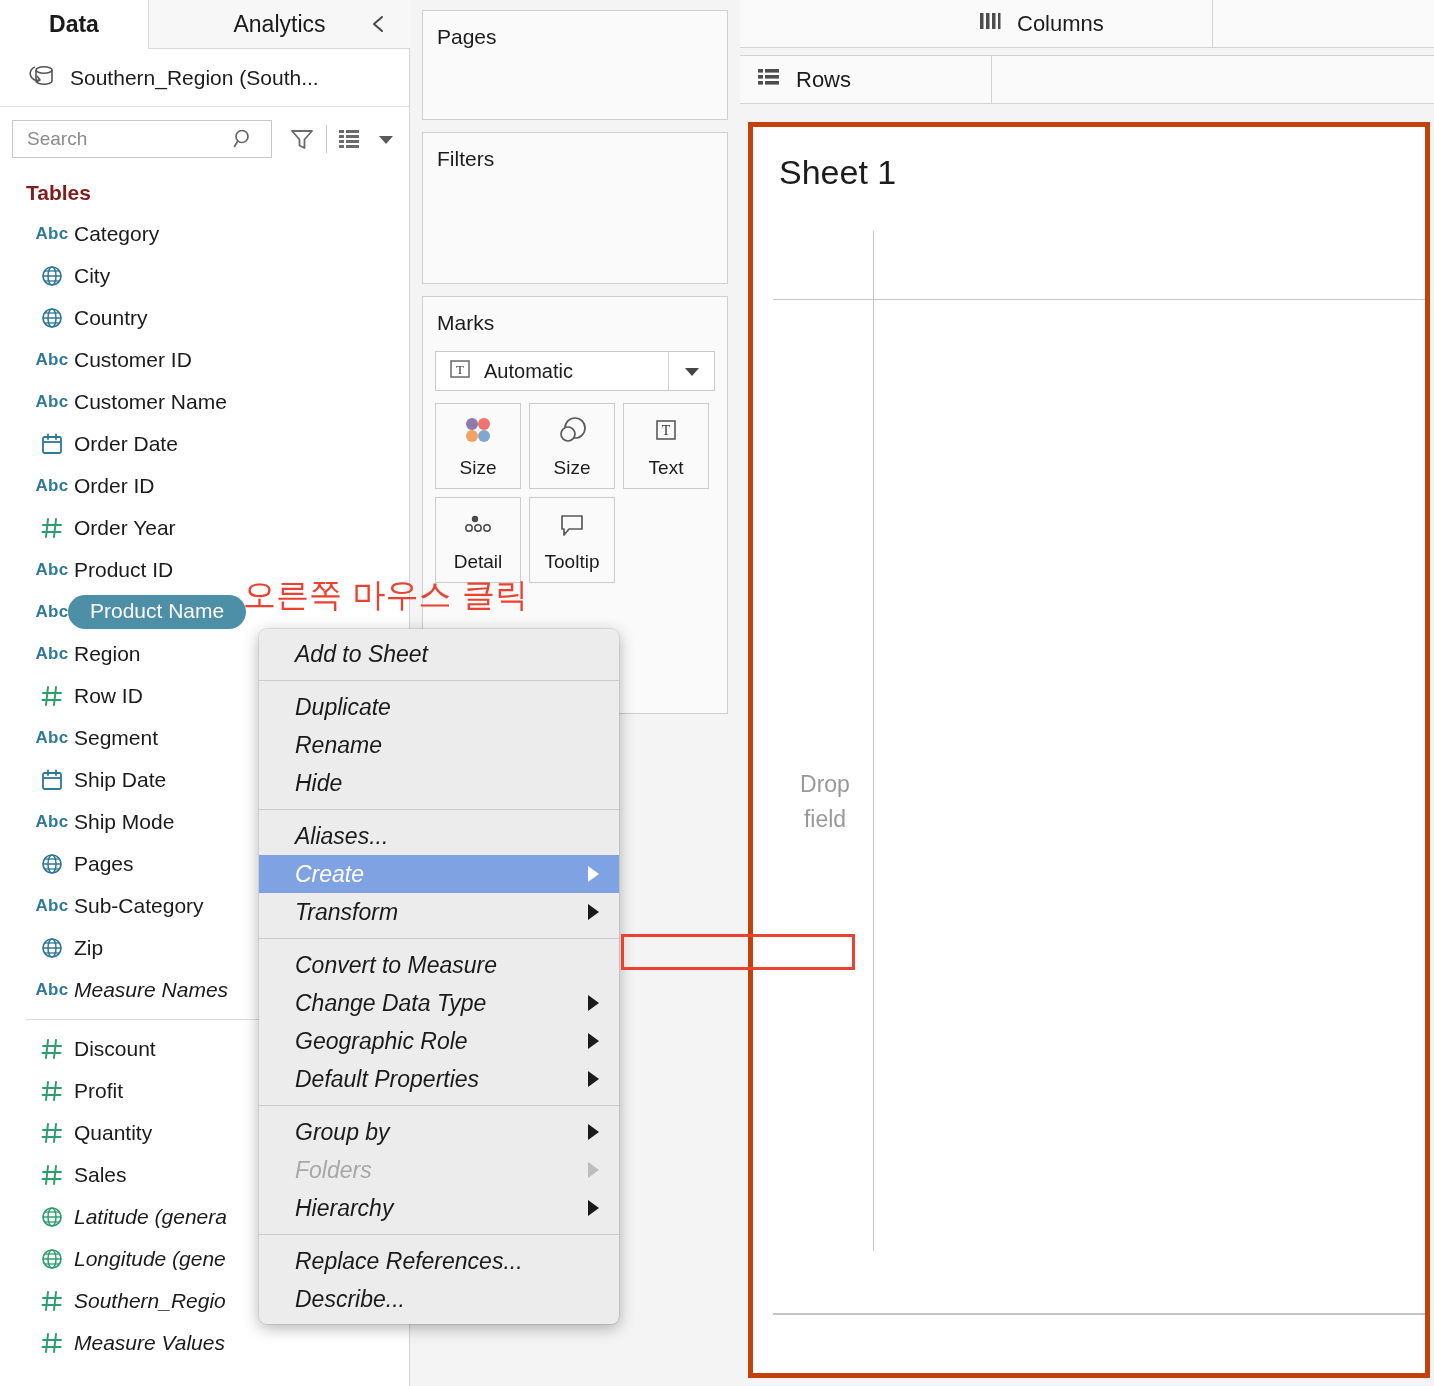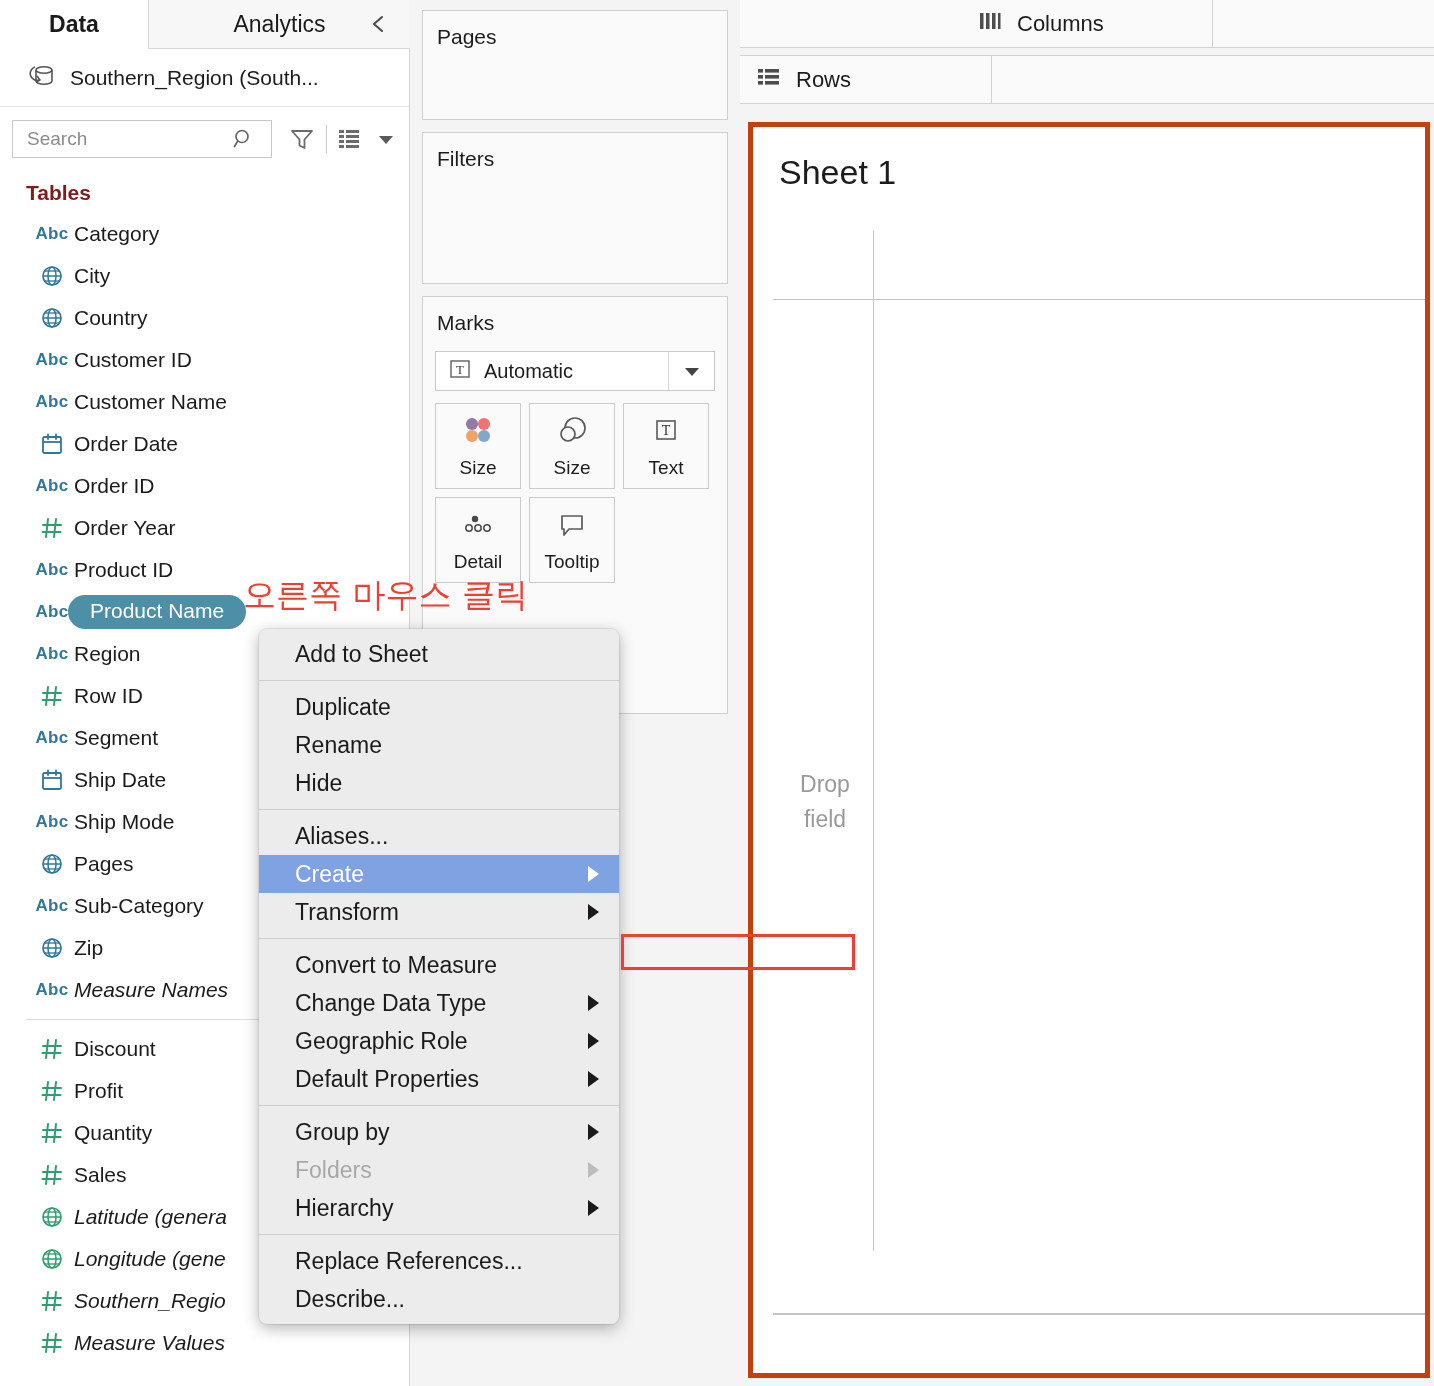--- a/index.html
+++ b/index.html
@@ -155,21 +155,21 @@
   .drop-field {
     position: absolute; left: 28px; top: 640px; width: 88px;
     font-size: 23px; color: #999999; text-align: center; line-height: 1.5;
   }
 
   
   #ctx-menu {
     position: absolute; left: 259px; top: 629px; width: 360px;
     background: #ececec; border-radius: 8px;
     box-shadow: 0 4px 16px rgba(0,0,0,.30), 0 0 0 1px rgba(0,0,0,.07);
-    padding: 6px 0; z-index: 50; overflow: hidden;
+    padding: 6px 0; z-index: 50; overflow: hidden; font-style: italic;
   }
   #sub-menu {
     position: absolute; left: 620px; top: 853px; width: 300px;
     background: #ececec; border-radius: 8px;
     box-shadow: 0 4px 16px rgba(0,0,0,.30), 0 0 0 1px rgba(0,0,0,.07);
     padding: 7px 0; z-index: 60; overflow: hidden;
   }
   .mi {
     position: relative; height: 36px; display: flex; align-items: center;
     padding: 0 16px 0 36px; font-size: 23px; color: #1a1a1a; cursor: pointer;

